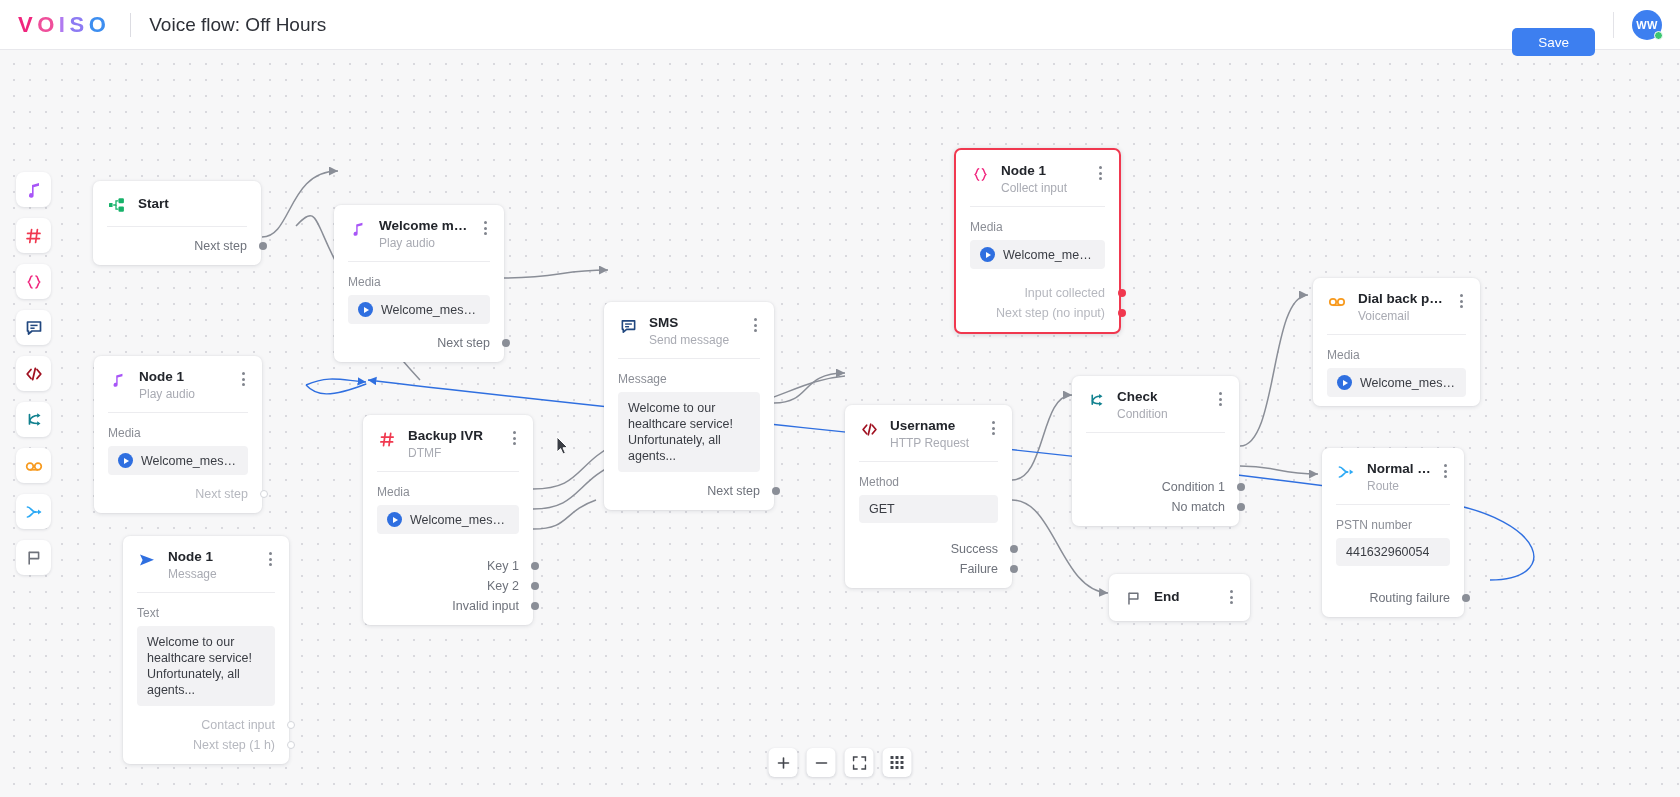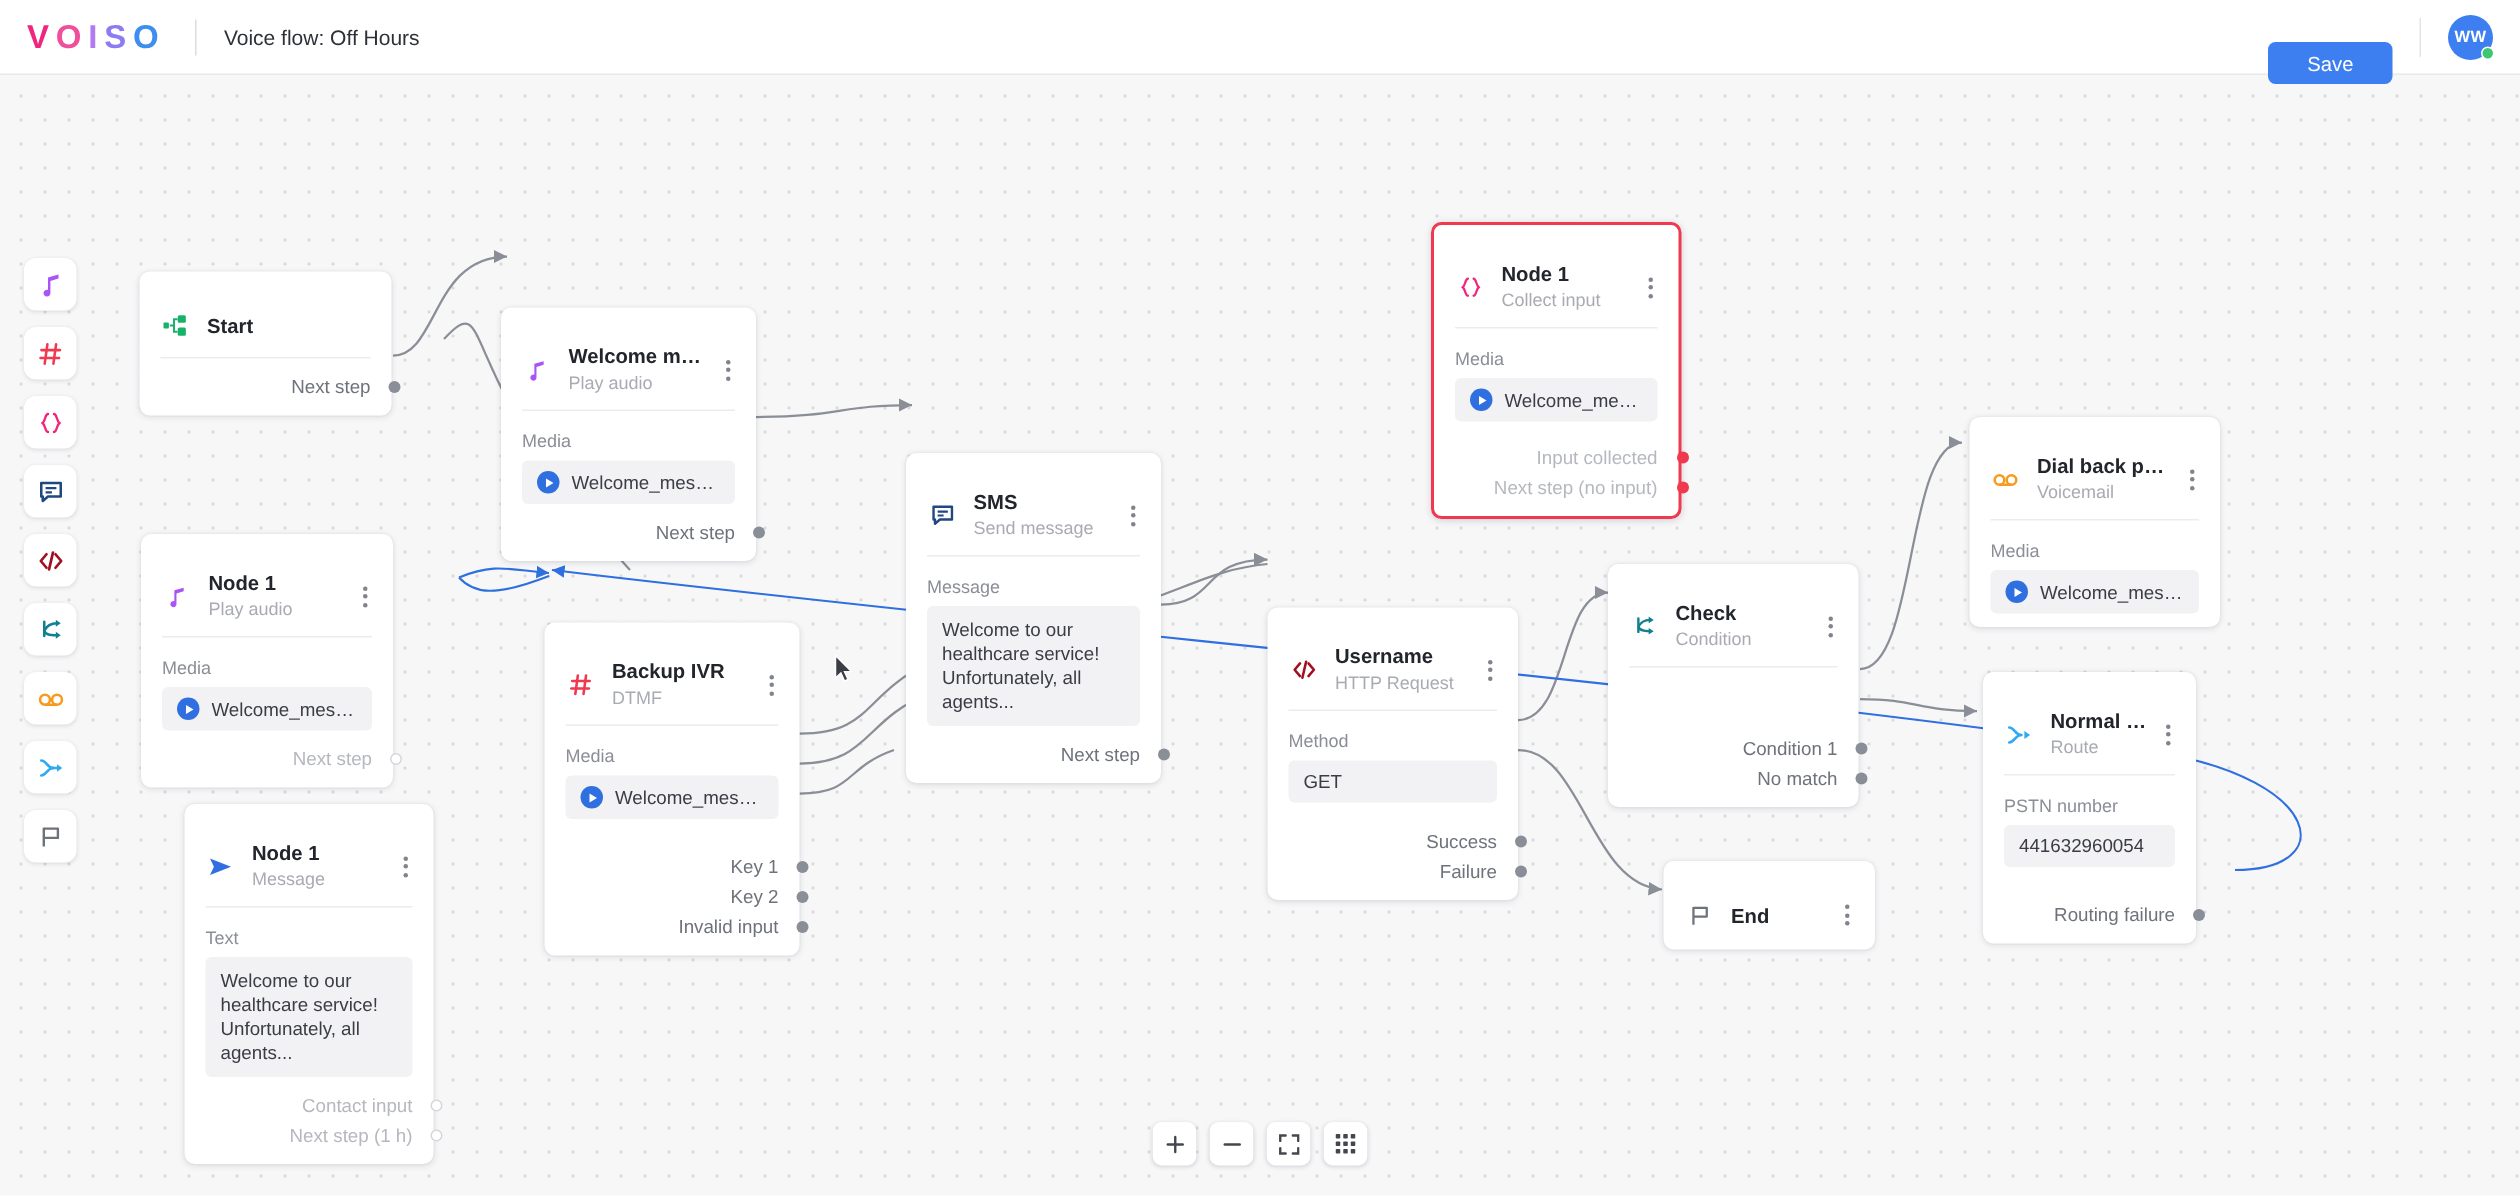--- a/index.html
+++ b/index.html
@@ -23,21 +23,21 @@
     margin-left: 18px;
     font-size: 22px; font-weight: bold; letter-spacing: 4.5px;
     display: flex; align-items: center;
   }
   .logo span { display: inline-block; }
   .logo-div {
     width: 1px; height: 24px; background: #dcdce2;
     margin: 0 18px 0 20px;
   }
   .page-title {
-    font-size: 14px; color: #2e3138; font-weight: 400;
+    font-size: 19px; color: #2e3138; font-weight: 400;
   }
   .topbar-right {
     margin-left: auto; display: flex; align-items: center;
     padding-right: 18px;
   }
   .save-btn {
     background: #3d7ff0; color: #ffffff;
     border: none; border-radius: 5px;
     font-size: 13.5px; font-family: "Liberation Sans", sans-serif;
     padding: 0 26px; height: 28px; cursor: pointer; margin-top: 35px;
@@ -93,22 +93,22 @@
     border-radius: 7px;
     box-shadow: 0 1px 4px rgba(30,35,60,.13), 0 0 0 1px rgba(0,0,0,.015);
     z-index: 20;
     padding-bottom: 9px;
   }
   .node.selected {
     border: 2px solid #f0384f;
     box-shadow: 0 1px 5px rgba(30,35,60,.16);
   }
   .node-head {
-    display: flex; align-items: center;
-    padding: 25px 12px 11px 14px;
+    display: flex; align-items: flex-start;
+    padding: 13px 12px 11px 14px;
     position: relative;
   }
   .node-ico {
     width: 20px; min-width: 20px; height: 20px;
     display: flex; align-items: center; justify-content: center;
     margin-right: 11px; margin-top: 1px;
   }
   .node-titles { flex: 1; min-width: 0; }
   .node-title {
     font-size: 13.5px; font-weight: bold; color: #22252b;

